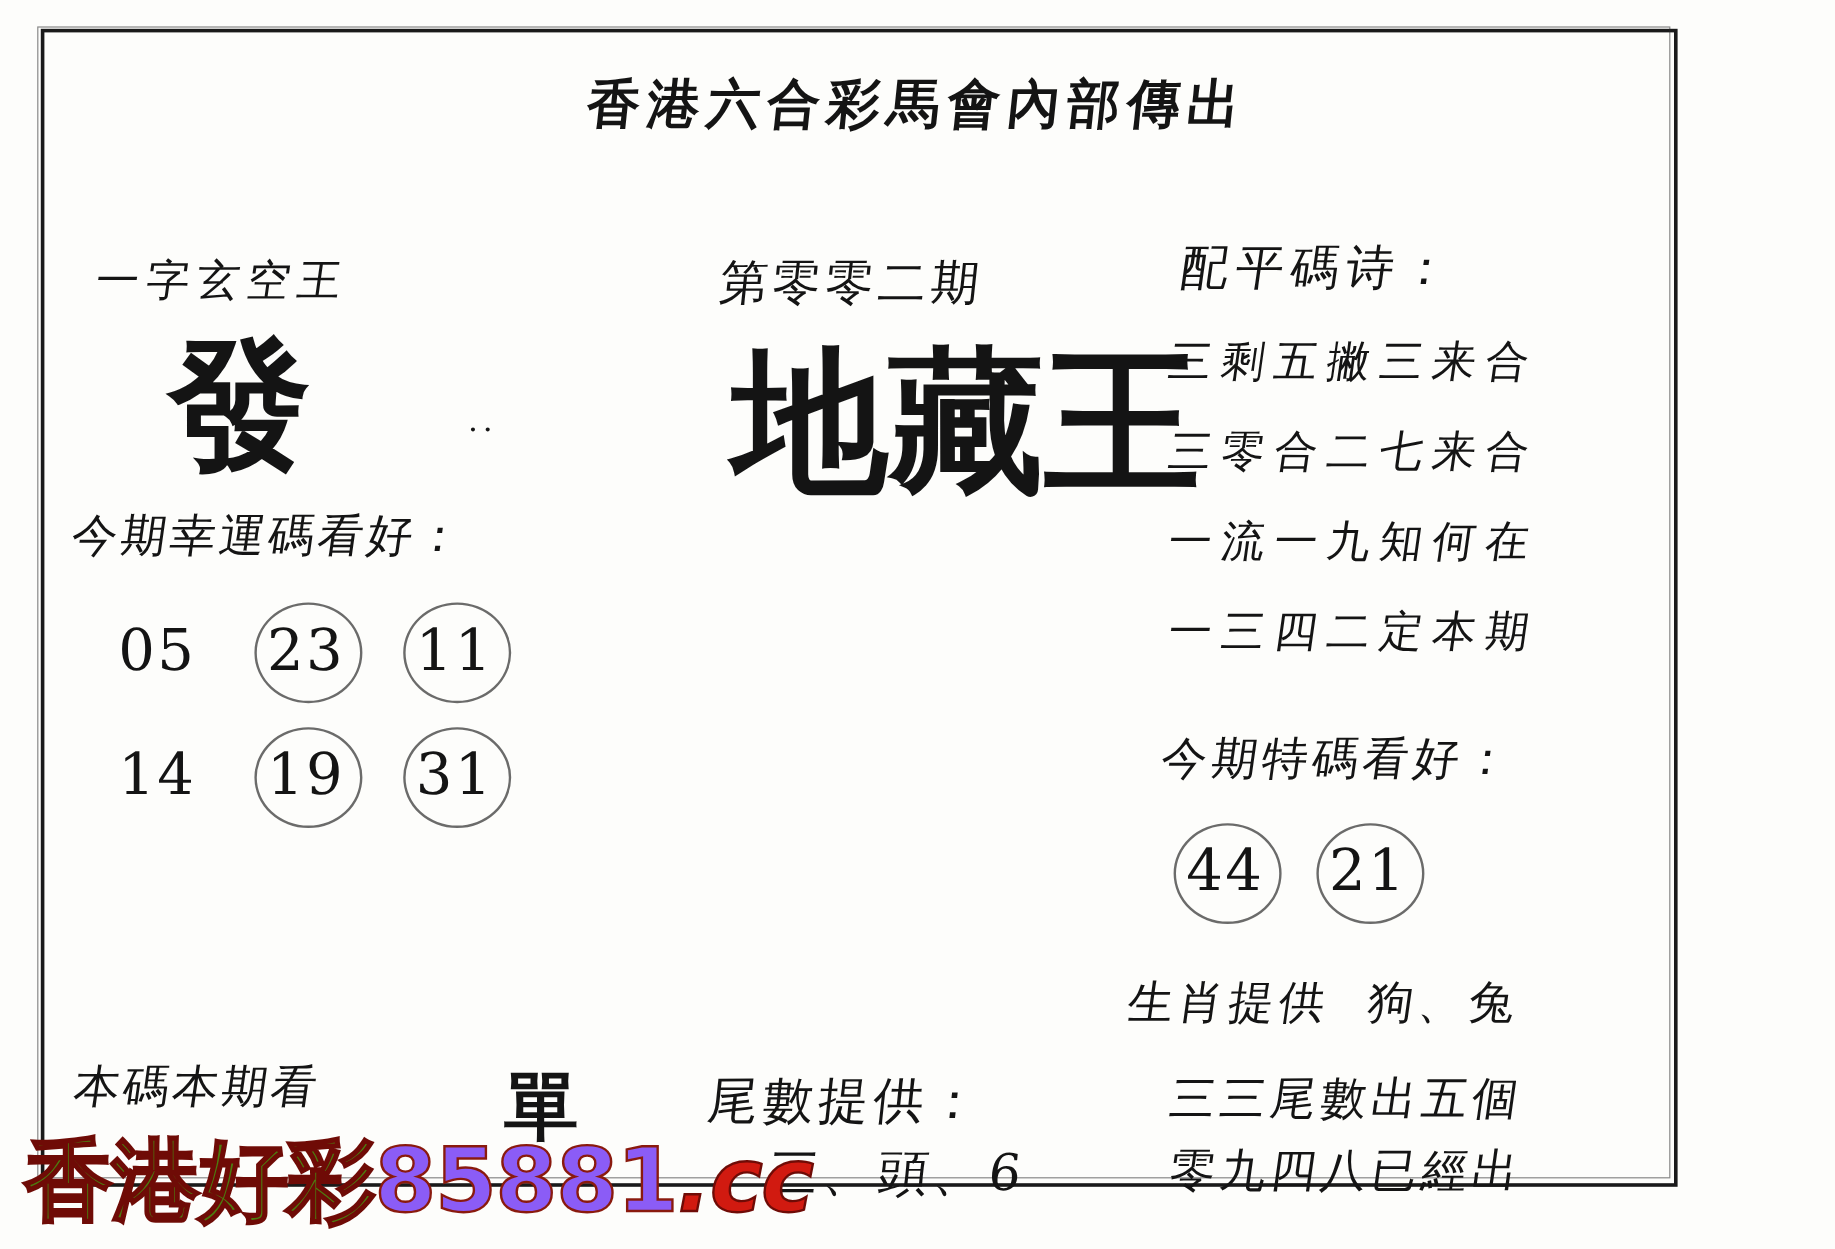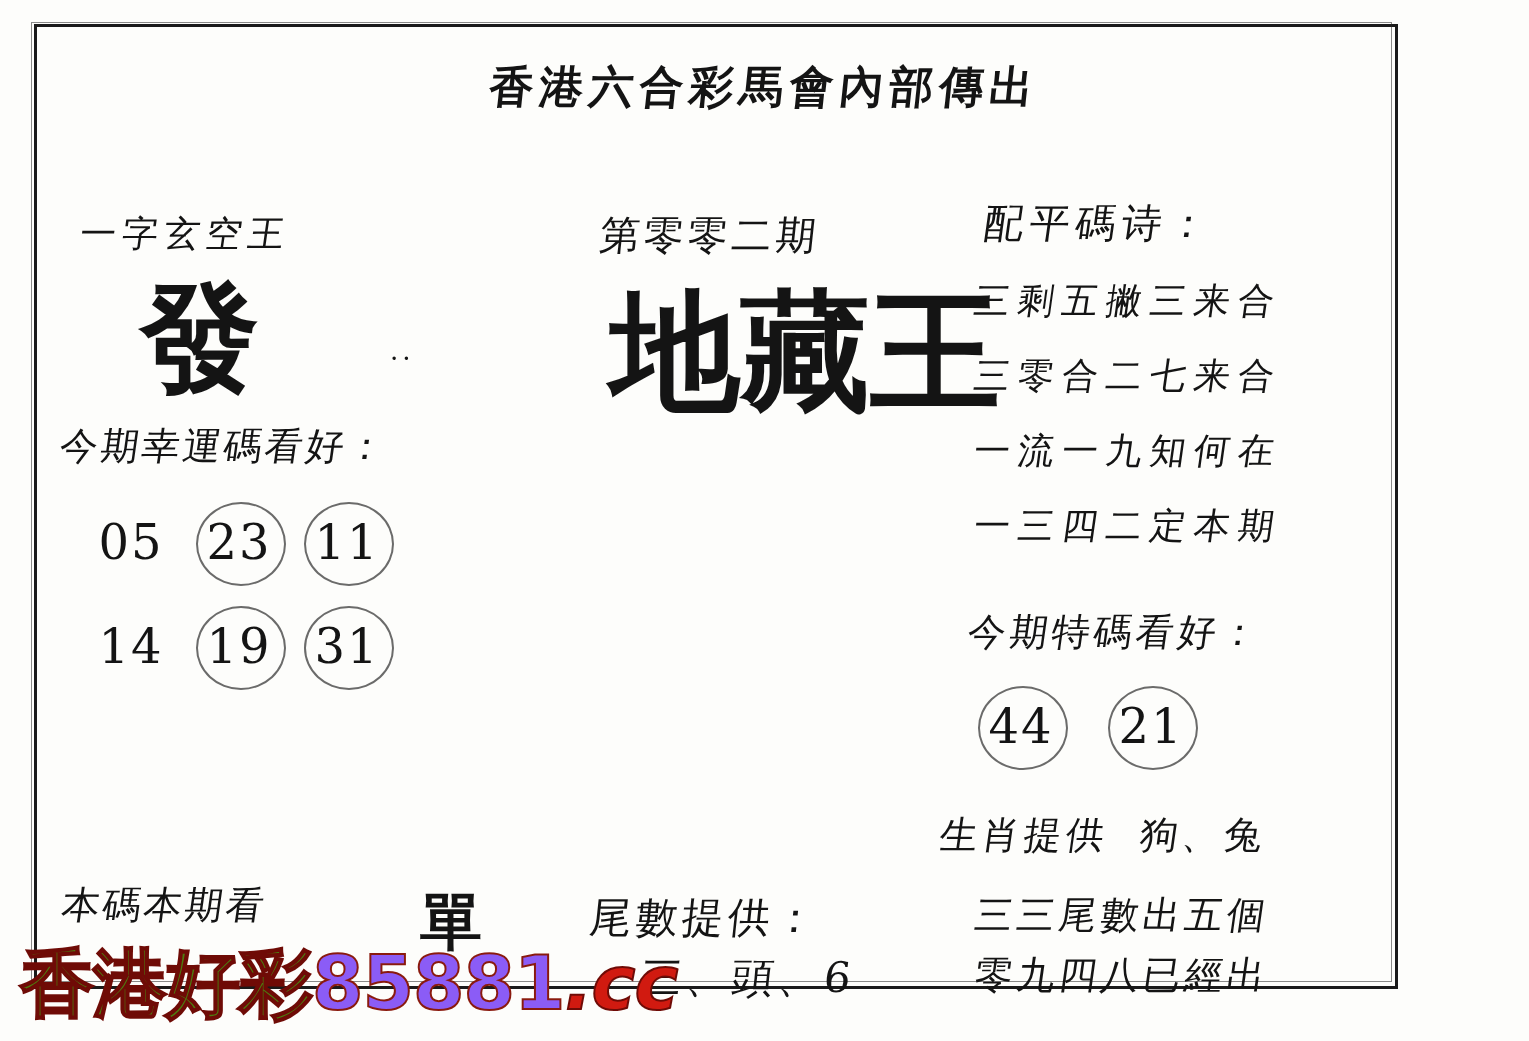--- a/index.html
+++ b/index.html
@@ -86,21 +86,21 @@
     letter-spacing: 4px;
   }
   #lucky-label {
     font-size: 38px;
     letter-spacing: 3px;
     transform: skewX(-8deg);
     margin-top: 24px;
   }
   .num-row {
     display: flex;
-    gap: 14px;
+    gap: 30px;
     margin-top: 36px;
     margin-left: 24px;
   }
   .num-ball {
     width: 94px;
     height: 68px;
     position: relative;
     font-size: 48px;
     font-family: "DejaVu Serif", serif;
     text-align: center;
@@ -196,21 +196,21 @@
   }
   #special-label {
     font-size: 38px;
     letter-spacing: 4px;
     transform: skewX(-8deg);
     margin-top: 56px;
     margin-left: 8px;
   }
   #special-row {
     display: flex;
-    gap: 36px;
+    gap: 25px;
     margin-top: 34px;
     margin-left: 14px;
   }
   #zodiac-line {
     position: absolute;
     left: 940px;
     top: 810px;
     font-size: 38px;
     letter-spacing: 4px;
     transform: skewX(-8deg);

